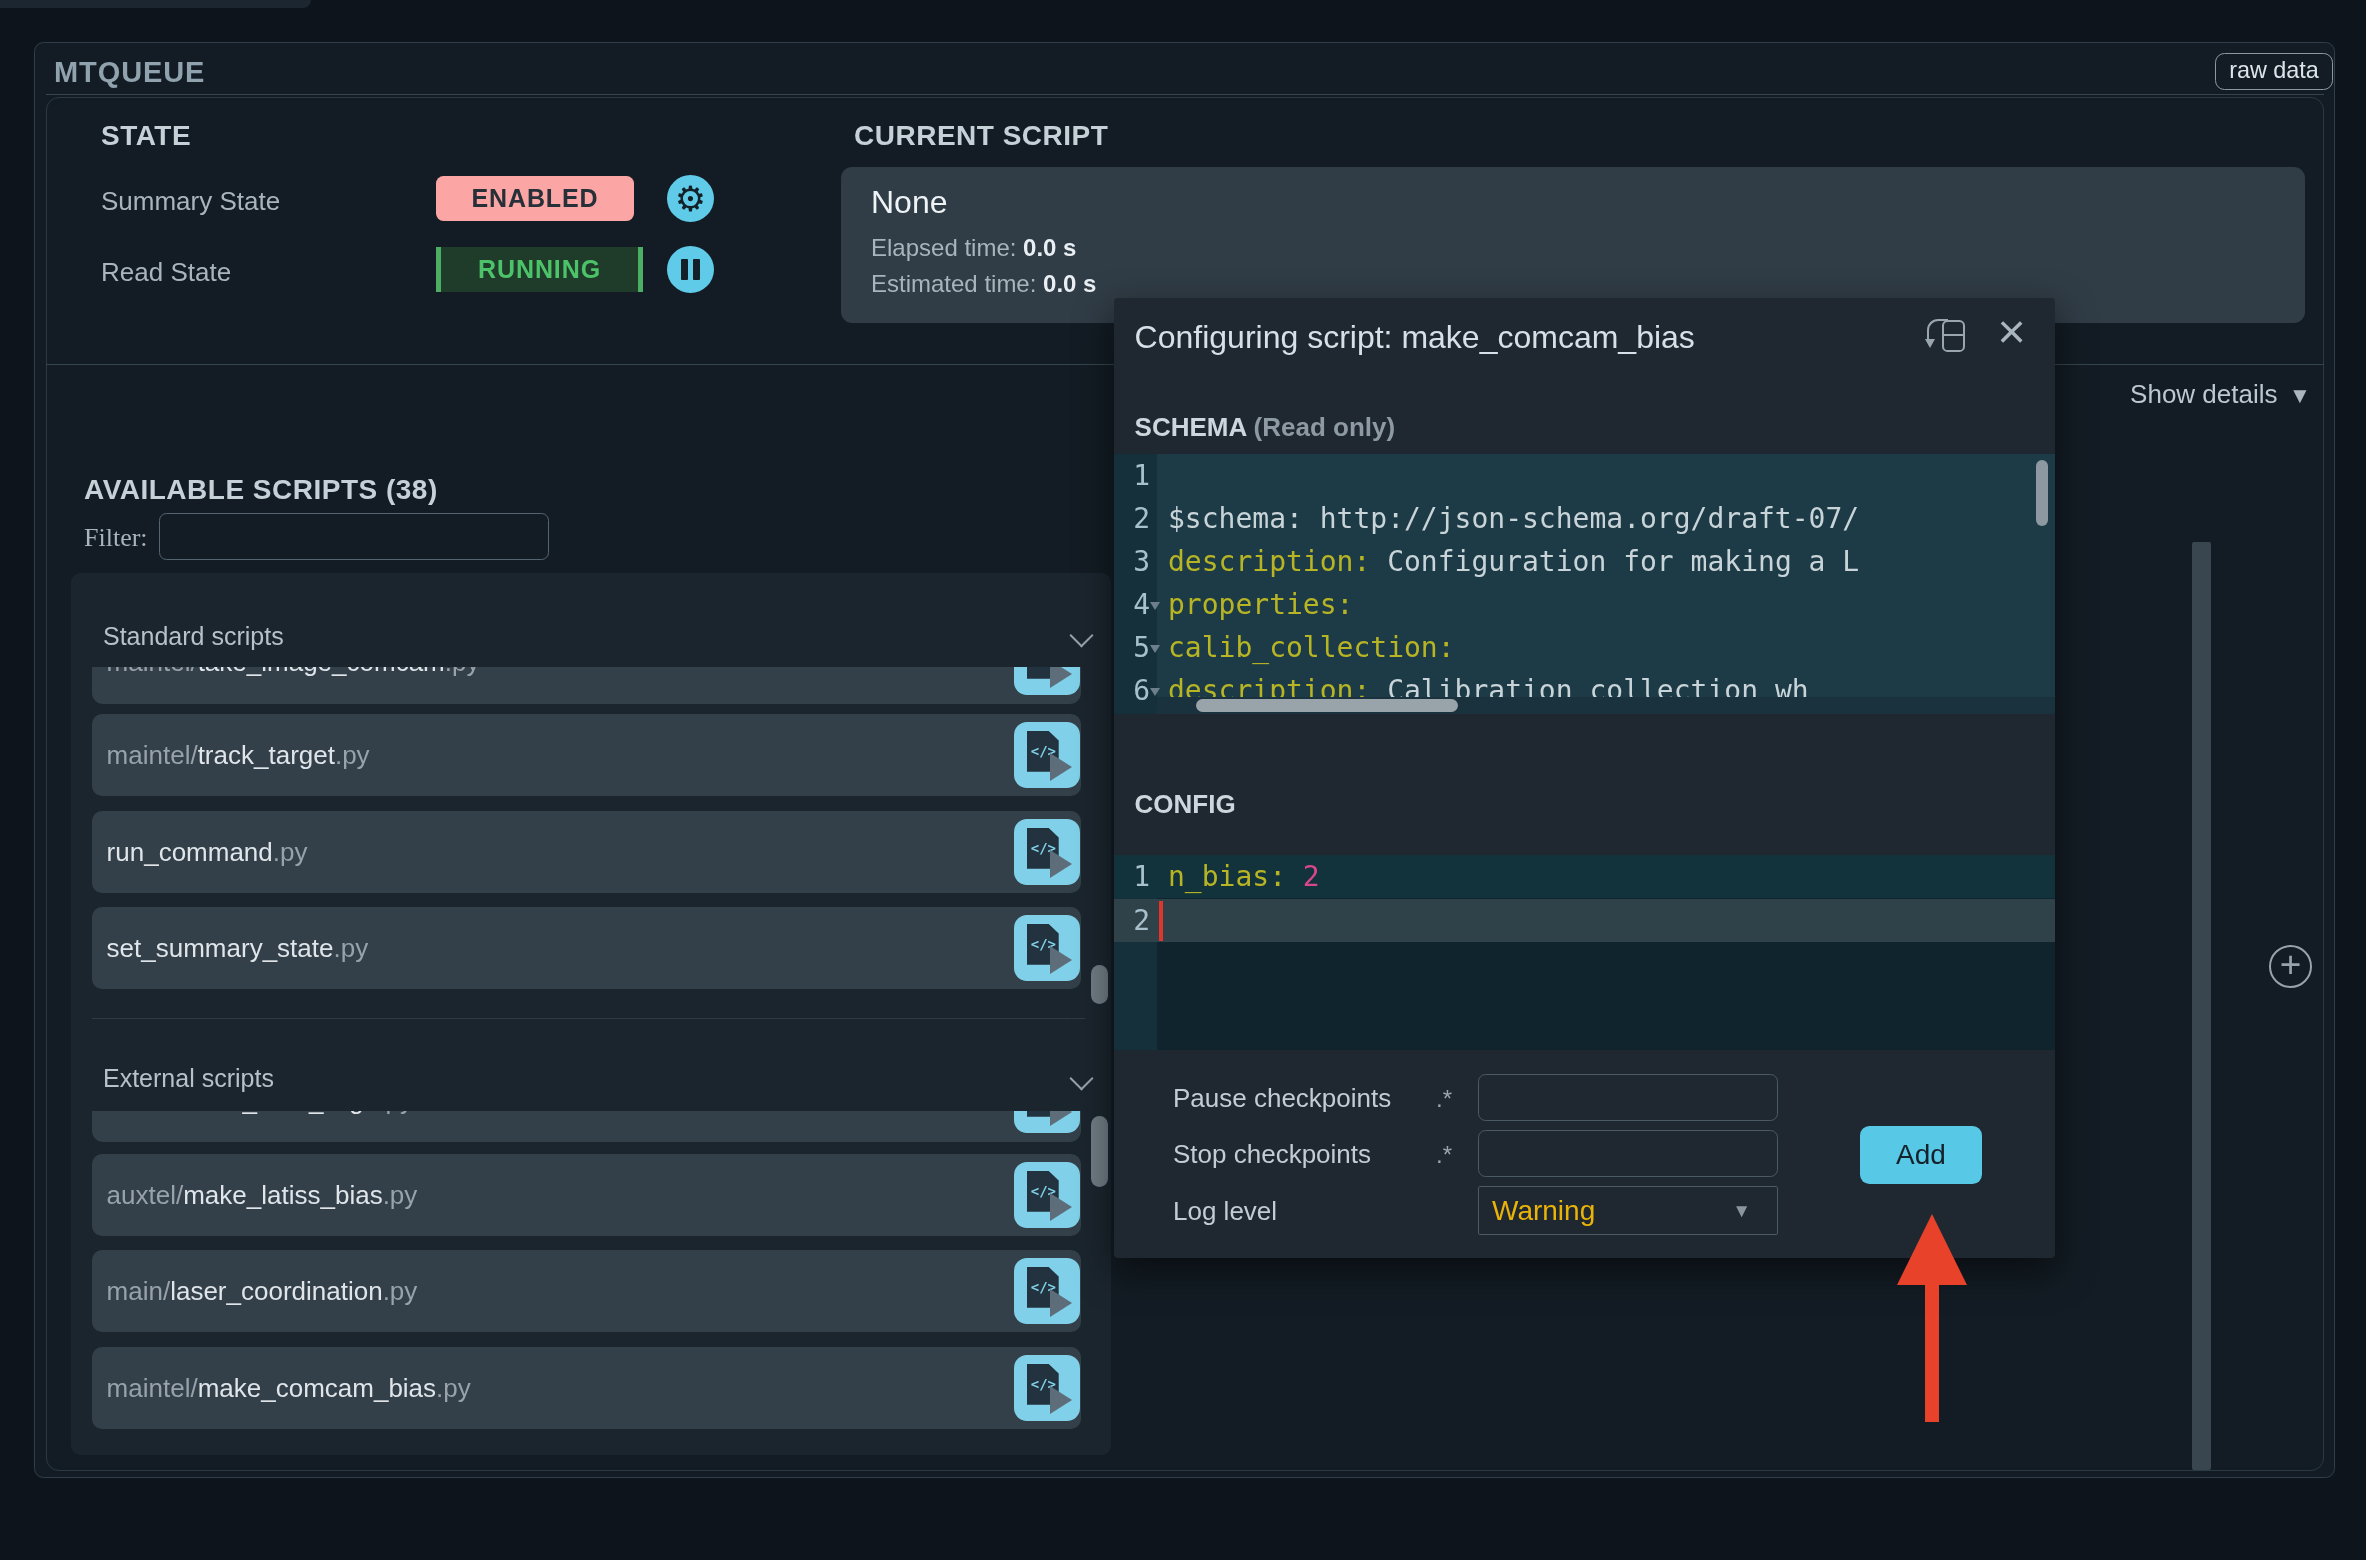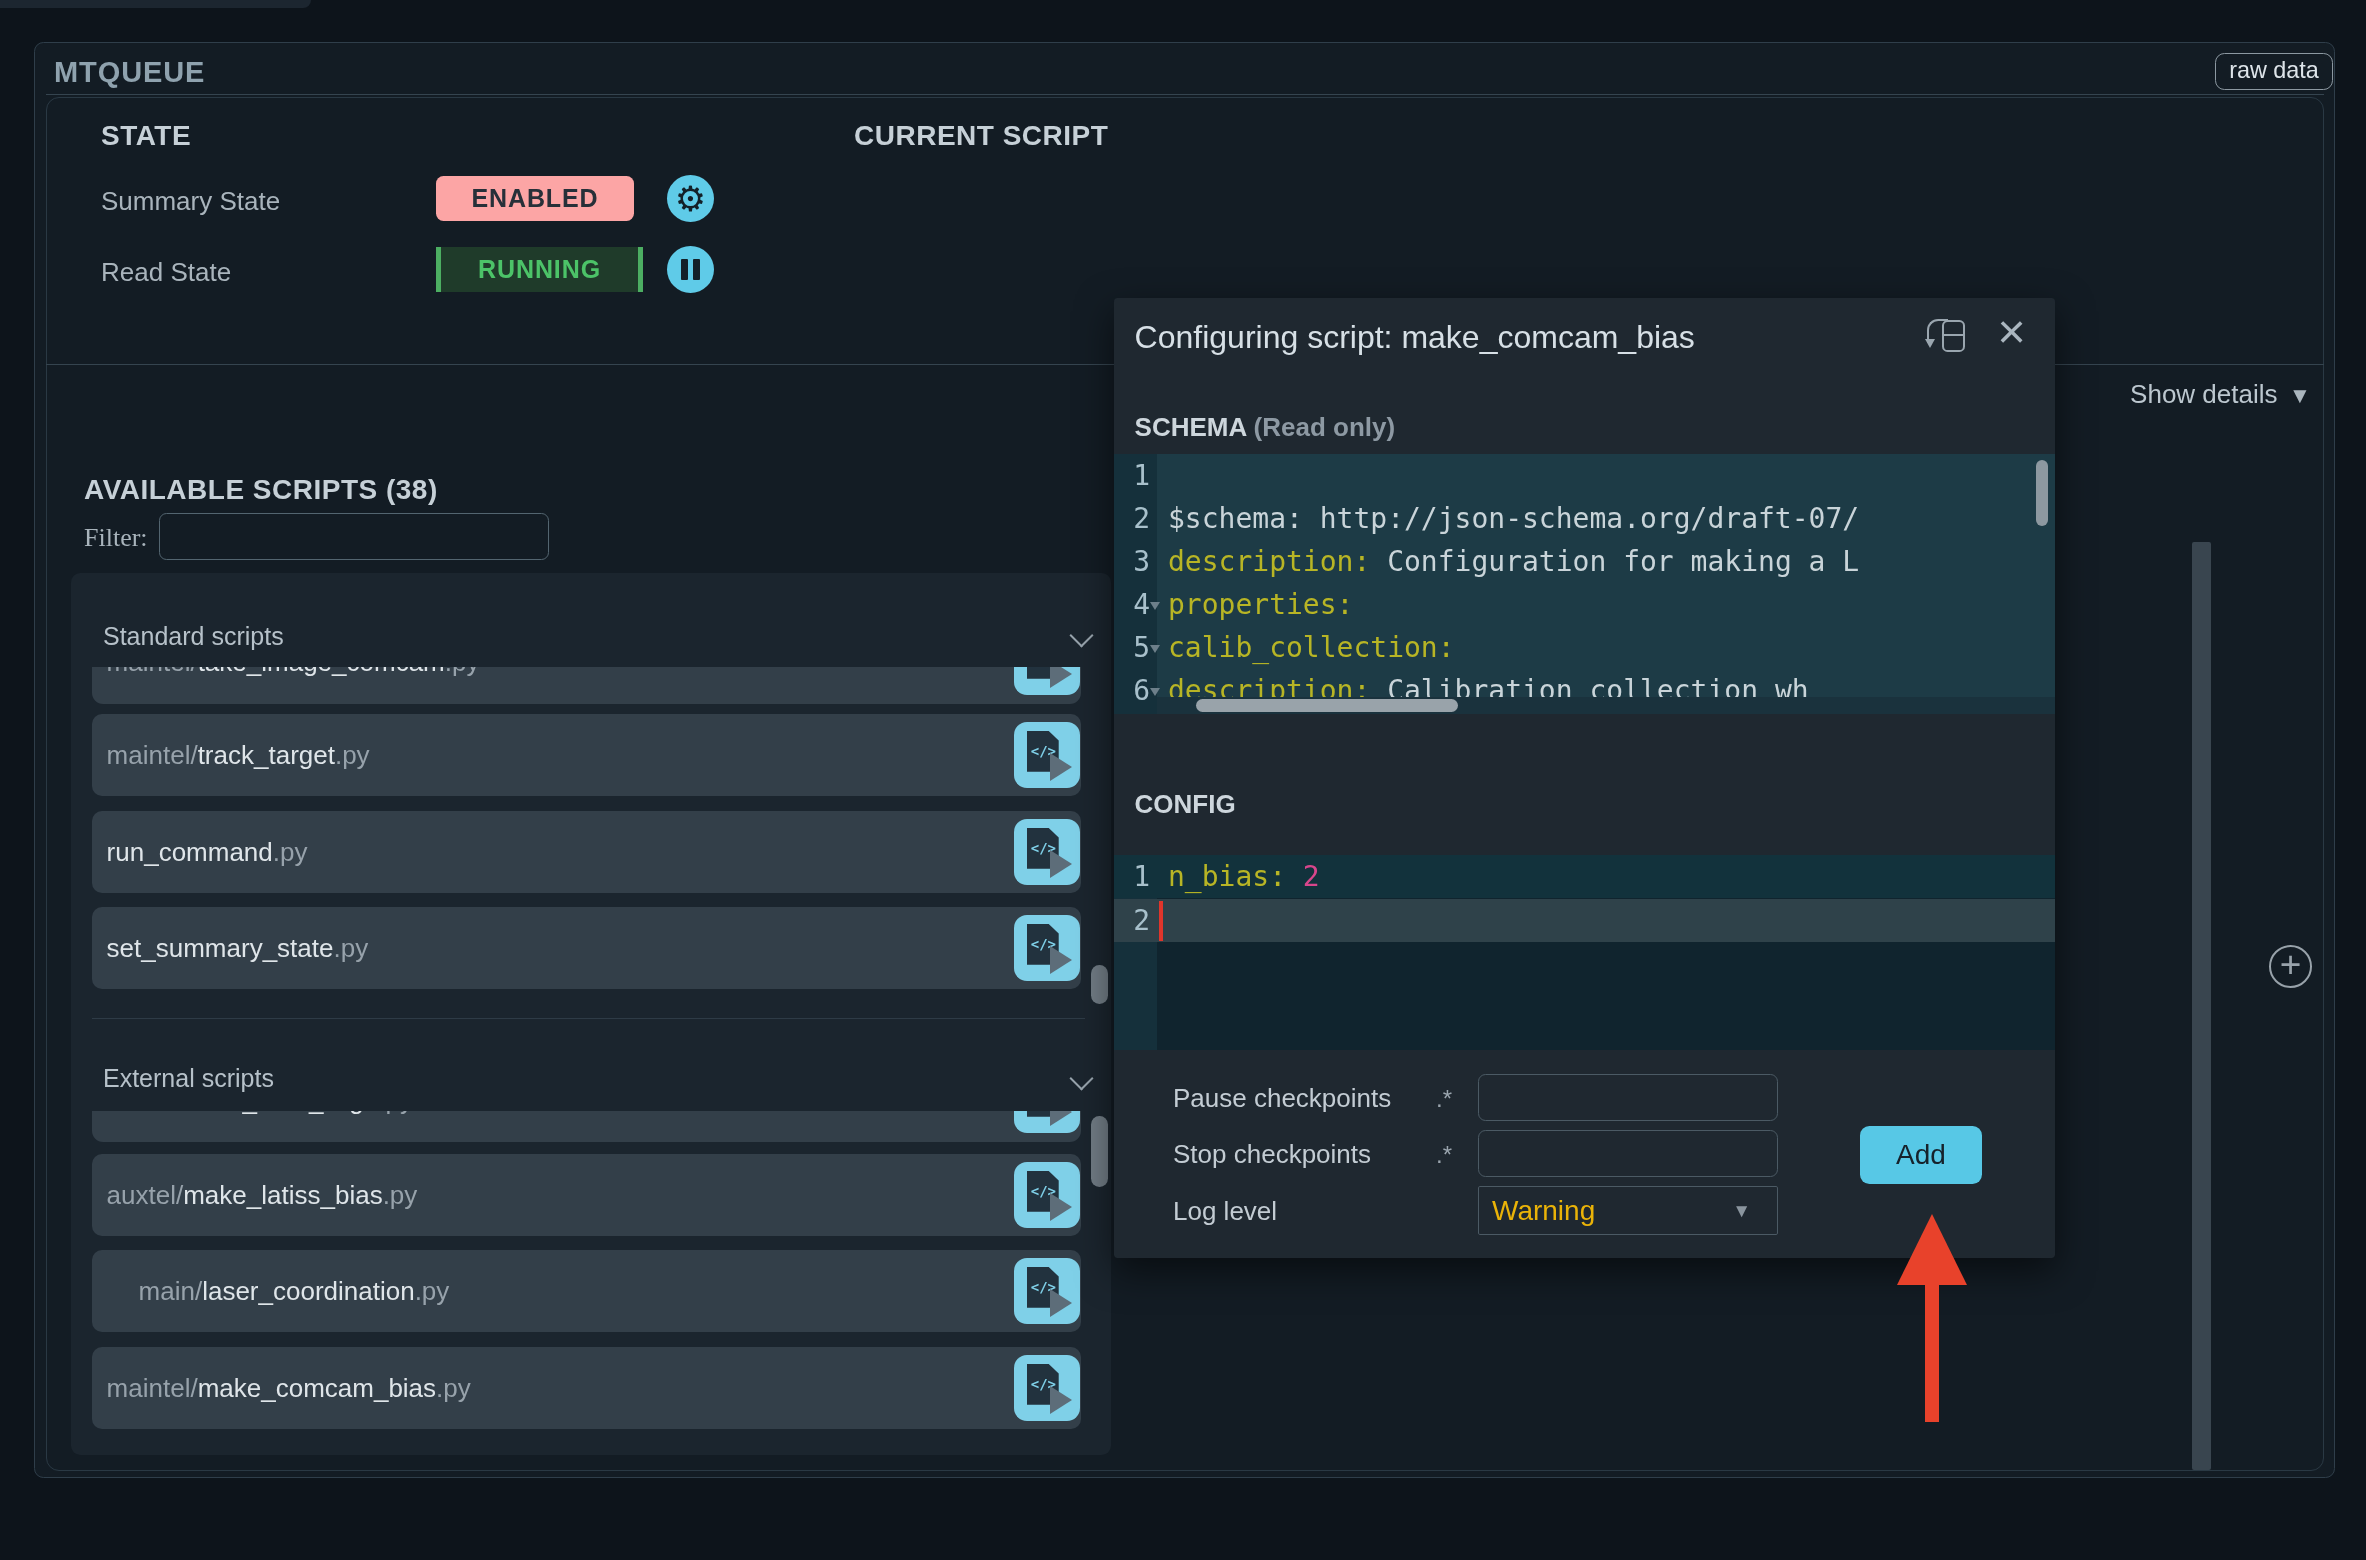--- a/index.html
+++ b/index.html
@@ -125,20 +125,31 @@
   <div class="abs field-label" style="left:101px; top:257px;">Read State</div>
   <div id="running-badge" class="abs">RUNNING</div>
   <div class="abs circle-btn" style="left:667px; top:246px; gap:5.6px;">
     <span class="pause-bar"></span>
     <span class="pause-bar"></span>
   </div>
 
   <div class="abs hdivider" style="left:46px; top:364px; width:2278px;"></div>
 
   <div class="abs section-heading" style="left:854px; top:120px;">CURRENT SCRIPT</div>
+  <div id="current-card" class="abs">
+    <div id="current-none">None</div>
+    <div class="time-line" style="top:67px;">
+      <span>Elapsed time:</span>
+      <b>0.0 s</b>
+    </div>
+    <div class="time-line" style="top:103px;">
+      <span>Estimated time:</span>
+      <b>0.0 s</b>
+    </div>
+  </div>
   <div class="abs" id="show-details">
     <span>Show details</span><span class="tri">▼</span>
   </div>
 
   <div class="abs section-heading" style="left:84px; top:468px;margin-top:6px;">AVAILABLE SCRIPTS (38)</div>
   <div class="abs field-label" style="left:84px; top:523px;font-family:Liberation Serif, serif;">Filter:</div>
   <input id="filter-input" class="abs" value="" style="">
 
   <div id="scripts-panel" class="abs">
     <div class="script-section-label" style="top:49px;">Standard scripts</div>
@@ -202,21 +213,21 @@
         <div class="script-row" style="top: 581px;">
           <div class="row-inner">
             <div class="row-label"><span class="dim">auxtel/</span><span class="bright">make_latiss_bias</span><span class="dim">.py</span></div>
             <div class="script-icon">
               <div class="doc-shape"></div>
               <div class="doc-code">&lt;/&gt;</div>
               <div class="play-tri"></div>
             </div>
           </div>
         </div>
-        <div class="script-row" style="top: 677px; padding-left: 32px;">
+        <div class="script-row" style="top: 677px;">
           <div class="row-inner">
             <div class="row-label"><span class="dim">main/</span><span class="bright">laser_coordination</span><span class="dim">.py</span></div>
             <div class="script-icon">
               <div class="doc-shape"></div>
               <div class="doc-code">&lt;/&gt;</div>
               <div class="play-tri"></div>
             </div>
           </div>
         </div>
         <div class="script-row" style="top: 774px;">

